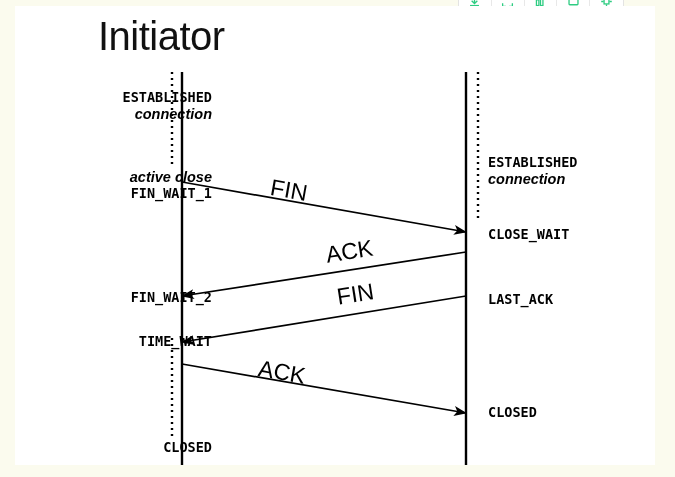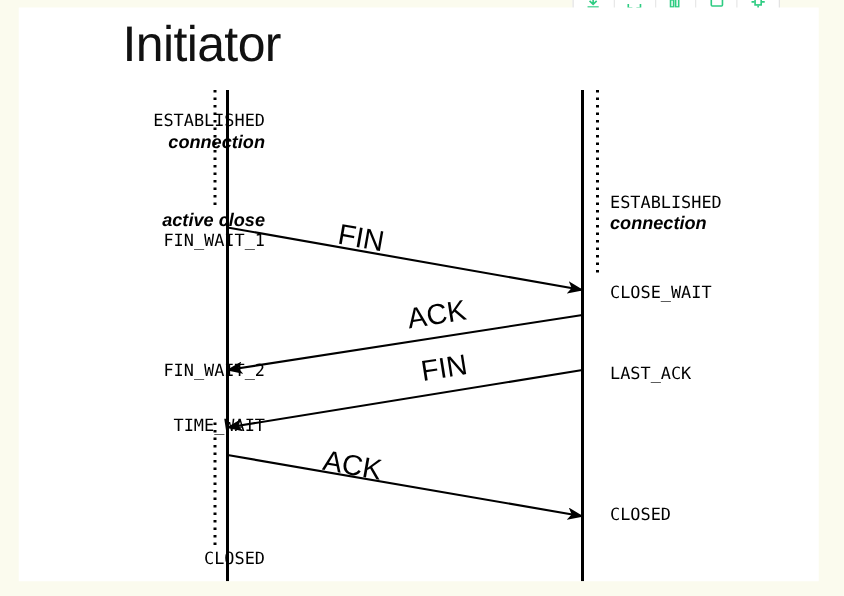--- a/index.html
+++ b/index.html
@@ -63,21 +63,21 @@
     white-space: nowrap;
     letter-spacing: -0.5px;
   }
   #title-initiator { left: 83px; top: 8px; }
   #title-receiver  { left: 350px; top: 8px; }
 
   
   .state {
     position: absolute;
     font-family: "DejaVu Sans Mono", monospace;
-    font-weight: normal;
+    font-weight: bold;
     font-size: 13.5px;
     color: #000000;
     white-space: nowrap;
     line-height: 1.05;
   }
   .sub {
     position: absolute;
     font-family: "Liberation Sans", sans-serif;
     font-style: italic;
     font-size: 14.5px;

